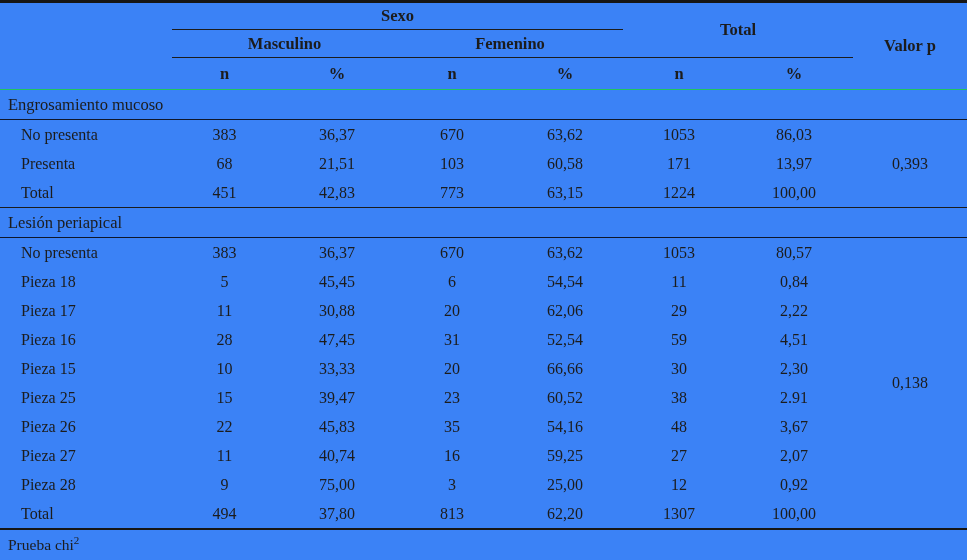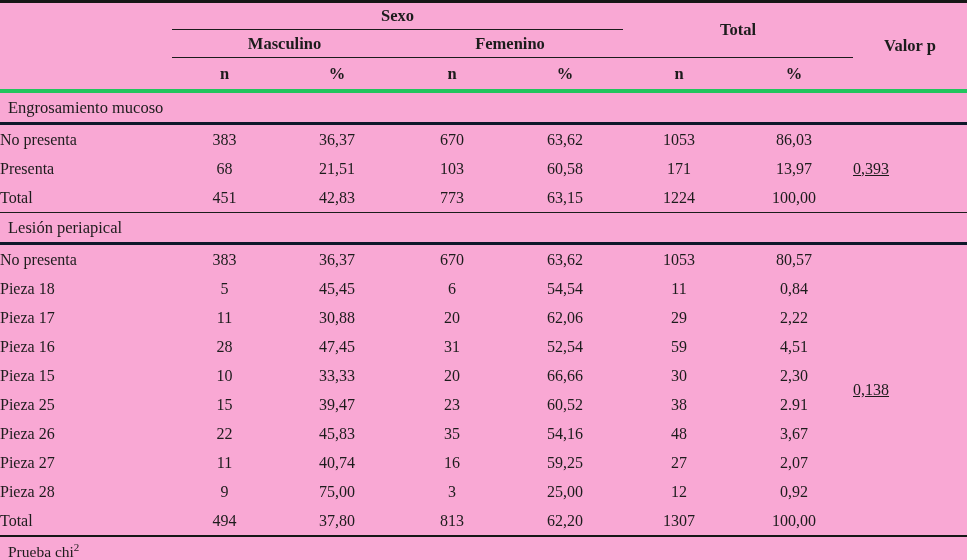--- a/index.html
+++ b/index.html
@@ -5,21 +5,21 @@
   html, body {
     margin: 0;
     padding: 0;
     background: #ffffff;
     font-family: "Liberation Serif", "DejaVu Serif", serif;
     color: #1a1a1a;
   }
   .page {
     width: 967px;
     height: 560px;
-    background: #f9a8d4;
+    background: #3b82f6;
     box-sizing: border-box;
   }
   table.stat-table {
     width: 967px;
     border-collapse: collapse;
     table-layout: fixed;
     border-top: 3px solid #161616;
     font-size: 16px;
     color: #1c1c1c;
   }
@@ -31,39 +31,39 @@
   }
   thead th {
     font-weight: bold;
     font-size: 16.5px;
     text-align: center;
   }
   .hdr-r1 th { height: 26px; }
   .hdr-r2 th { height: 27px; text-align: center; }
   .hdr-r3 th { height: 31px; }
   .thin-below   { border-bottom: 1px solid #1c1c1c; }
-  .thick-below  { border-bottom: 4px solid #22c55e; }
+  .thick-below  { border-bottom: 1px solid #22c55e; }
   .section-title td {
     height: 29px;
     text-align: left;
     padding-left: 8px;
     border-top: 1px solid #1c1c1c;
-    border-bottom: 3px solid #0f172a;
+    border-bottom: 1px solid #0f172a;
     font-size: 16.5px;
   }
   .section-title.first td { border-top: none; }
   tbody td { height: 29px; }
   td.lbl {
     text-align: left;
-    padding-left: 0;
+    padding-left: 21px;
   }
   td.num { text-align: center; }
   td.pval {
+    text-align: center;
     vertical-align: middle;
-    text-decoration: underline;
   }
   tr.footer-row td {
     border-top: 2px solid #161616;
     text-align: left;
     padding-left: 8px;
     height: 27px;
     font-size: 15.5px;
     vertical-align: top;
     padding-top: 4px;
   }

